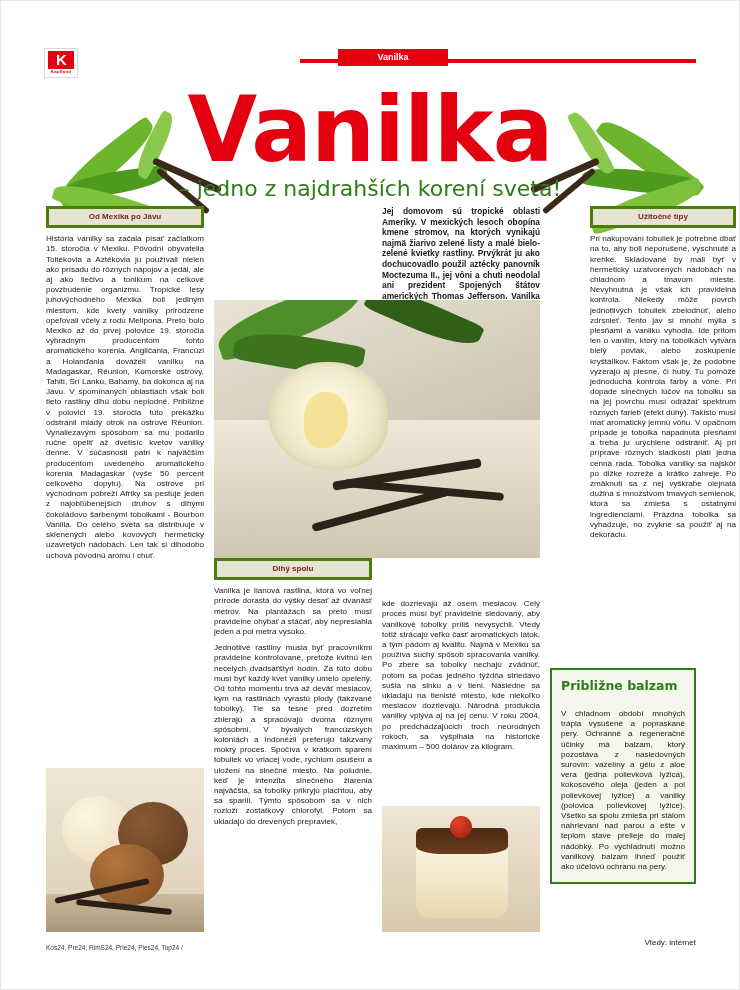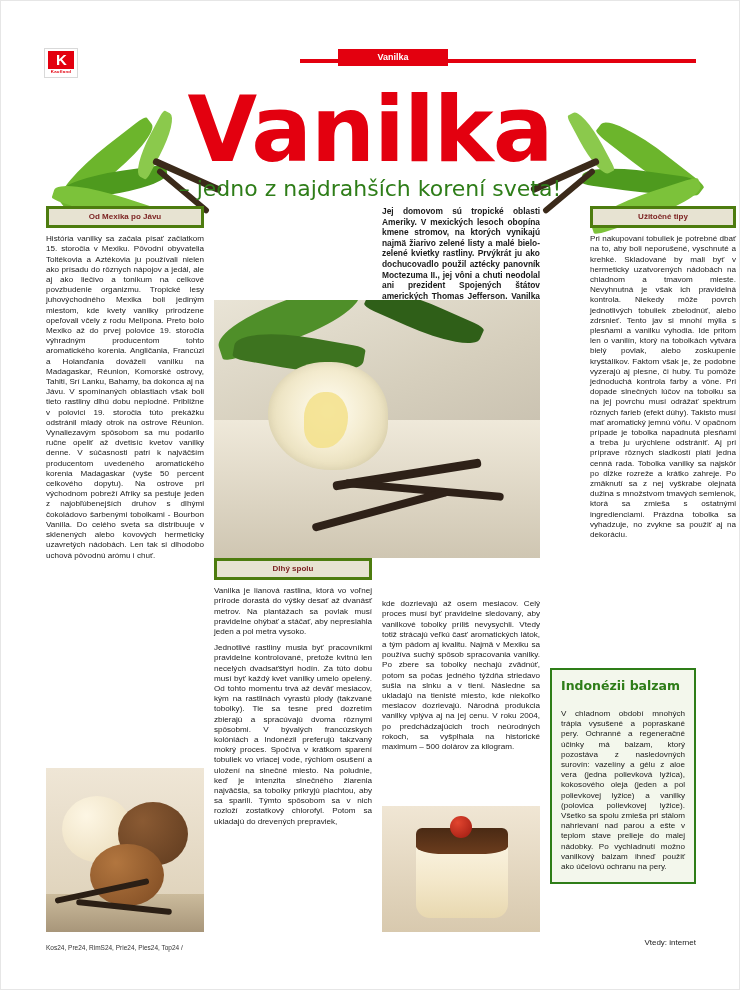--- a/index.html
+++ b/index.html
@@ -358,21 +358,21 @@
     <div class="title-sub">– jedno z najdrahších korení sveta!</div>
   </div>
 
   <div class="col col-1">
     <div class="sect-head">Od Mexika po Jávu</div>
     <p>História vanilky sa začala písať začiatkom 15. storočia v Mexiku. Pôvodní obyvatelia Toltékovia a Aztékovia ju používali nielen ako prísadu do rôznych nápojov a jedál, ale aj ako liečivo a tonikum na celkové povzbudenie organizmu. Tropické lesy juhovýchodného Mexika boli jediným miestom, kde kvety vanilky prirodzene opeľovali včely z rodu Melipona. Preto bolo Mexiko až do prvej polovice 19. storočia výhradným producentom tohto aromatického korenia. Angličania, Francúzi a Holanďania dováželi vanilku na Madagaskar, Réunion, Komorské ostrovy, Tahiti, Srí Lanku, Bahamy, ba dokonca aj na Jávu. V spomínaných oblastiach však boli tieto rastliny dlhú dobu neplodné. Približne v polovici 19. storočia túto prekážku odstránil mladý otrok na ostrove Réunion. Vynaliezavým spôsobom sa mu podarilo ručne opeliť až dvetisíc kvetov vanilky denne. V súčasnosti patrí k najväčším producentom uvedeného aromatického korenia Madagaskar (vyše 50 percent celkového dopytu). Na ostrove pri východnom pobreží Afriky sa pestuje jeden z najobľúbenejších druhov s dlhými čokoládovo šarbenými tobolkami - Bourbon Vanilla. Do celého sveta sa distribuuje v sklenených alebo kovových hermeticky uzavretých nádobách. Len tak si dlhodobo uchová pôvodnú arómu i chuť.</p>
   </div>
 
   <div class="col col-2">
     <div class="sect-head" style="margin-top:352px;">Dlhý spolu</div>
-    <p>Vanilka je lianová rastlina, ktorá vo voľnej prírode dorastá do výšky desať až dvanásť metrov. Na plantážach sa povlak musí pravidelne ohýbať a stáčať, aby nepresiahla jeden a pol metra vysoko.</p>
+    <p>Vanilka je lianová rastlina, ktorá vo voľnej prírode dorastá do výšky desať až dvanásť metrov. Na plantážach sa preto musí pravidelne ohýbať a stáčať, aby nepresiahla jeden a pol metra vysoko.</p>
     <p style="margin-top:6px;">Jednotlivé rastliny musia byť pracovníkmi pravidelne kontrolované, pretože kvitnú len necelých dvadsaťštyri hodín. Za túto dobu musí byť každý kvet vanilky umelo opelený. Od tohto momentu trvá až deväť mesiacov, kým na rastlinách vyrastú plody (takzvané tobolky). Tie sa tesne pred dozretím zbierajú a spracúvajú dvoma rôznymi spôsobmi. V bývalých francúzskych kolóniách a Indonézii preferujú takzvaný mokrý proces. Spočíva v krátkom sparení tobuliek vo vriacej vode, rýchlom osušení a uložení na slnečné miesto. Na poludnie, keď je intenzita slnečného žiarenia najväčšia, sa tobolky prikryjú plachtou, aby sa sparili. Týmto spôsobom sa v nich rozloží zostatkový chlorofyl. Potom sa ukladajú do drevených prepraviek,</p>
   </div>
 
   <div class="col col-3">
     <p class="intro">Jej domovom sú tropické oblasti Ameriky. V mexických lesoch obopína kmene stromov, na ktorých vynikajú najmä žiarivo zelené listy a malé bielo-zelené kvietky rastliny. Prvýkrát ju ako dochucovadlo použil aztécky panovník Moctezuma II., jej vôni a chuti neodolal ani prezident Spojených štátov amerických Thomas Jefferson. Vanilka podnes patrí medzi najžiadanejšie a súčasne najdrahšie aromatické koreniny na svete.</p>
     <p style="margin-top:266px;">kde dozrievajú až osem mesiacov. Celý proces musí byť pravidelne sledovaný, aby vanilkové tobolky príliš nevysychli. Vtedy totiž strácajú veľkú časť aromatických látok, a tým pádom aj kvalitu. Najmä v Mexiku sa používa suchý spôsob spracovania vanilky. Po zbere sa tobolky nechajú zvädnúť, potom sa počas jedného týždňa striedavo sušia na slnku a v tieni. Následne sa ukladajú na tienisté miesto, kde niekoľko mesiacov dozrievajú. Národná produkcia vanilky vplýva aj na jej cenu. V roku 2004, po predchádzajúcich troch neúrodných rokoch, sa vyšplhala na historické maximum – 500 dolárov za kilogram.</p>
   </div>
 
   <div class="col col-4">
     <div class="sect-head">Užitočné tipy</div>
@@ -399,21 +399,21 @@
     <div class="ic-pod b"></div>
   </div>
 
   <div class="photo photo-dessert">
     <div class="ds-glass"></div>
     <div class="ds-choc"></div>
     <div class="ds-cherry"></div>
   </div>
 
   <div class="balm-box">
-    <div class="balm-title">Indonézii balzam</div>
+    <div class="balm-title">Približne balzam</div>
     <div class="balm-body">V chladnom období mnohých trápia vysušené a popraskané pery. Ochranné a regeneračné účinky má balzam, ktorý pozostáva z nasledovných surovín: vazelíny a gélu z aloe vera (jedna polievková lyžica), kokosového oleja (jeden a pol polievkovej lyžice) a vanilky (polovica polievkovej lyžice). Všetko sa spolu zmieša pri stálom nahrievaní nad parou a ešte v teplom stave prelieje do malej nádobky. Po vychladnutí možno vanilkový balzam ihneď použiť ako účelovú ochranu na pery.</div>
   </div>
 
   <div class="source">Vtedy: internet</div>
   <div class="footer-codes">Kos24, Pre24, RimS24, Prie24, Pies24, Top24 /</div>
 
   <div class="page-edge"></div>
 </div>
 
 </body></html>

